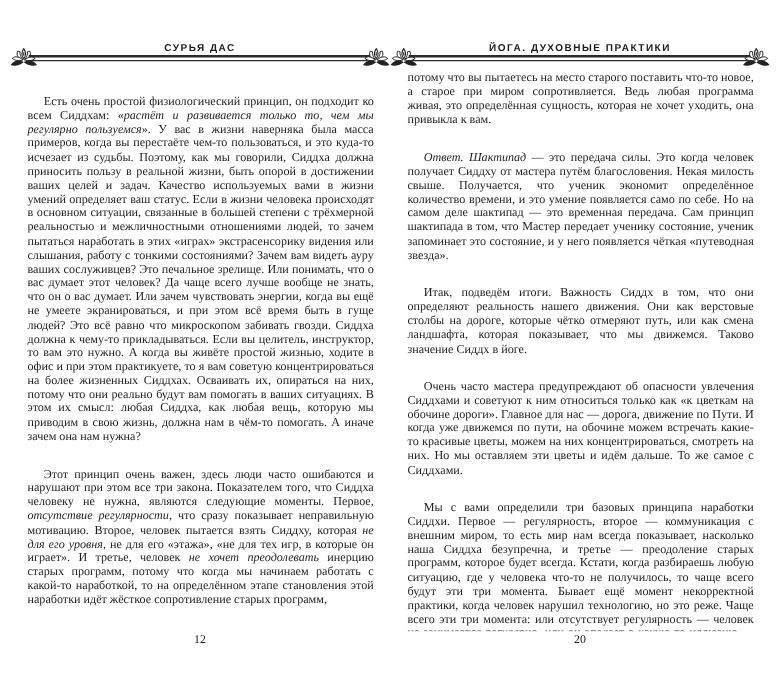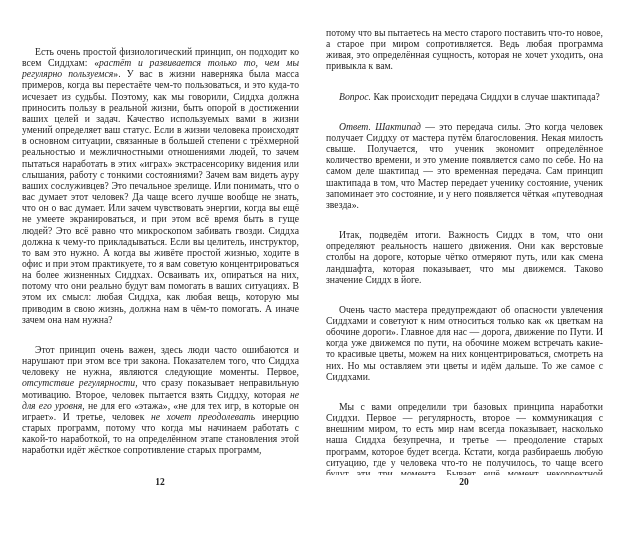--- a/index.html
+++ b/index.html
@@ -44,21 +44,21 @@
     text-align:justify;
     text-justify:inter-word;
     color:var(--ink);
   }
   .page-body p{margin:0;}
   .page-body p.indent{text-indent:13px;margin-top:19px;}
   .it{font-style:italic;}
 
   .page-number{
     margin-top:2px;text-align:center;
-    font-size:9.5px;color:#222;font-weight:bold;
+    font-size:9.5px;color:#222;
   }
 </style>
 </head>
 <body>
 
 <svg width="0" height="0" style="position:absolute" aria-hidden="true">
   <defs>
     <g id="lotus">
       <path d="M17 1 C14.5 4.5 14.5 9 17 12.5 C19.5 9 19.5 4.5 17 1 Z" fill="#fff" stroke="#222" stroke-width="1.2"></path>
       <path d="M17 4.5 C16 6 16 8 17 9.5 C18 8 18 6 17 4.5 Z" fill="#222"></path>
@@ -68,31 +68,58 @@
       <path d="M30 12 C27 9 22 10 18 13.8 C23 15.3 27 14.6 30 12 Z" fill="#fff" stroke="#222" stroke-width="1.1"></path>
       <path d="M2 19.5 C6 13.5 13 13.5 17 16.3 C12 20.3 6 21 2 19.5 Z" fill="#222"></path>
       <path d="M32 19.5 C28 13.5 21 13.5 17 16.3 C22 20.3 28 21 32 19.5 Z" fill="#222"></path>
     </g>
   </defs>
 </svg>
 
 <div class="spread">
 
   <div class="page">
+    <div class="page-head">
+      <span class="ornament left">
+        <svg viewBox="0 0 34 22">
+            <use href="#lotus"></use>
+          </svg>
+      </span>
+      <div class="head-rule"></div>
+      <div class="head-title">СУРЬЯ ДАС</div>
+      <span class="ornament right">
+        <svg viewBox="0 0 34 22">
+            <use href="#lotus"></use>
+          </svg>
+      </span>
+    </div>
     <div class="page-body">
         <p class="indent"><span>Есть очень простой физиологический принцип, он подходит ко всем Сиддхам: «</span><span class="it">растёт и развивается только то, чем мы регулярно пользуемся</span><span>». У вас в жизни наверняка была масса примеров, когда вы перестаёте чем-то пользоваться, и это куда-то исчезает из судьбы. Поэтому, как мы говорили, Сиддха должна приносить пользу в реальной жизни, быть опорой в достижении ваших целей и задач. Качество используемых вами в жизни умений определяет ваш статус. Если в жизни человека происходят в основном ситуации, связанные в большей степени с трёхмерной реальностью и межличностными отношениями людей, то зачем пытаться наработать в этих «играх» экстрасенсорику видения или слышания, работу с тонкими состояниями? Зачем вам видеть ауру ваших сослуживцев? Это печальное зрелище. Или понимать, что о вас думает этот человек? Да чаще всего лучше вообще не знать, что он о вас думает. Или зачем чувствовать энергии, когда вы ещё не умеете экранироваться, и при этом всё время быть в гуще людей? Это всё равно что микроскопом забивать гвозди. Сиддха должна к чему-то прикладываться. Если вы целитель, инструктор, то вам это нужно. А когда вы живёте простой жизнью, ходите в офис и при этом практикуете, то я вам советую концентрироваться на более жизненных Сиддхах. Осваивать их, опираться на них, потому что они реально будут вам помогать в ваших ситуациях. В этом их смысл: любая Сиддха, как любая вещь, которую мы приводим в свою жизнь, должна нам в чём-то помогать. А иначе зачем она нам нужна?</span></p>
         <p class="indent"><span>Этот принцип очень важен, здесь люди часто ошибаются и нарушают при этом все три закона. Показателем того, что Сиддха человеку не нужна, являются следующие моменты. Первое, </span><span class="it">отсутствие регулярности</span><span>, что сразу показывает неправильную мотивацию. Второе, человек пытается взять Сиддху, которая </span><span class="it">не для его уровня</span><span>, не для его «этажа», «не для тех игр, в которые он играет». И третье, человек </span><span class="it">не хочет преодолевать</span><span> инерцию старых программ, потому что когда мы начинаем работать с какой-то наработкой, то на определённом этапе становления этой наработки идёт жёсткое сопротивление старых программ,</span></p>
       </div>
     <div class="page-number">12</div>
   </div>
 
   <div class="page">
+    <div class="page-head">
+      <span class="ornament left">
+        <svg viewBox="0 0 34 22">
+            <use href="#lotus"></use>
+          </svg>
+      </span>
+      <div class="head-rule"></div>
+      <div class="head-title">ЙОГА. ДУХОВНЫЕ ПРАКТИКИ</div>
+      <span class="ornament right">
+        <svg viewBox="0 0 34 22">
+            <use href="#lotus"></use>
+          </svg>
+      </span>
+    </div>
     <div class="page-body">
         <p><span>потому что вы пытаетесь на место старого поставить что-то новое, а старое при миром сопротивляется. Ведь любая программа живая, это определённая сущность, которая не хочет уходить, она привыкла к вам.</span></p>
-        <p class="indent"><span class="it">Вопрос.</span><span> Как происходит передача Сиддхи в случае шактипада?</span></p>
         <p class="indent"><span class="it">Ответ. Шактипад</span><span> — это передача силы. Это когда человек получает Сиддху от мастера путём благословения. Некая милость свыше. Получается, что ученик экономит определённое количество времени, и это умение появляется само по себе. Но на самом деле шактипад — это временная передача. Сам принцип шактипада в том, что Мастер передает ученику состояние, ученик запоминает это состояние, и у него появляется чёткая «путеводная звезда».</span></p>
         <p class="indent"><span>Итак, подведём итоги. Важность Сиддх в том, что они определяют реальность нашего движения. Они как верстовые столбы на дороге, которые чётко отмеряют путь, или как смена ландшафта, которая показывает, что мы движемся. Таково значение Сиддх в йоге.</span></p>
         <p class="indent"><span>Очень часто мастера предупреждают об опасности увлечения Сиддхами и советуют к ним относиться только как «к цветкам на обочине дороги». Главное для нас — дорога, движение по Пути. И когда уже движемся по пути, на обочине можем встречать какие-то красивые цветы, можем на них концентрироваться, смотреть на них. Но мы оставляем эти цветы и идём дальше. То же самое с Сиддхами.</span></p>
         <p class="indent"><span>Мы с вами определили три базовых принципа наработки Сиддхи. Первое — регулярность, второе — коммуникация с внешним миром, то есть мир нам всегда показывает, насколько наша Сиддха безупречна, и третье — преодоление старых программ, которое будет всегда. Кстати, когда разбираешь любую ситуацию, где у человека что-то не получилось, то чаще всего будут эти три момента. Бывает ещё момент некорректной практики, когда человек нарушил технологию, но это реже. Чаще всего эти три момента: или отсутствует регулярность — человек не занимается регулярно, или он впадает в какую-то иллюзию — ему кажется, что у него что-то получается, но внешний мир</span></p>
       </div>
     <div class="page-number">20</div>
   </div>
 
 </div>
 

